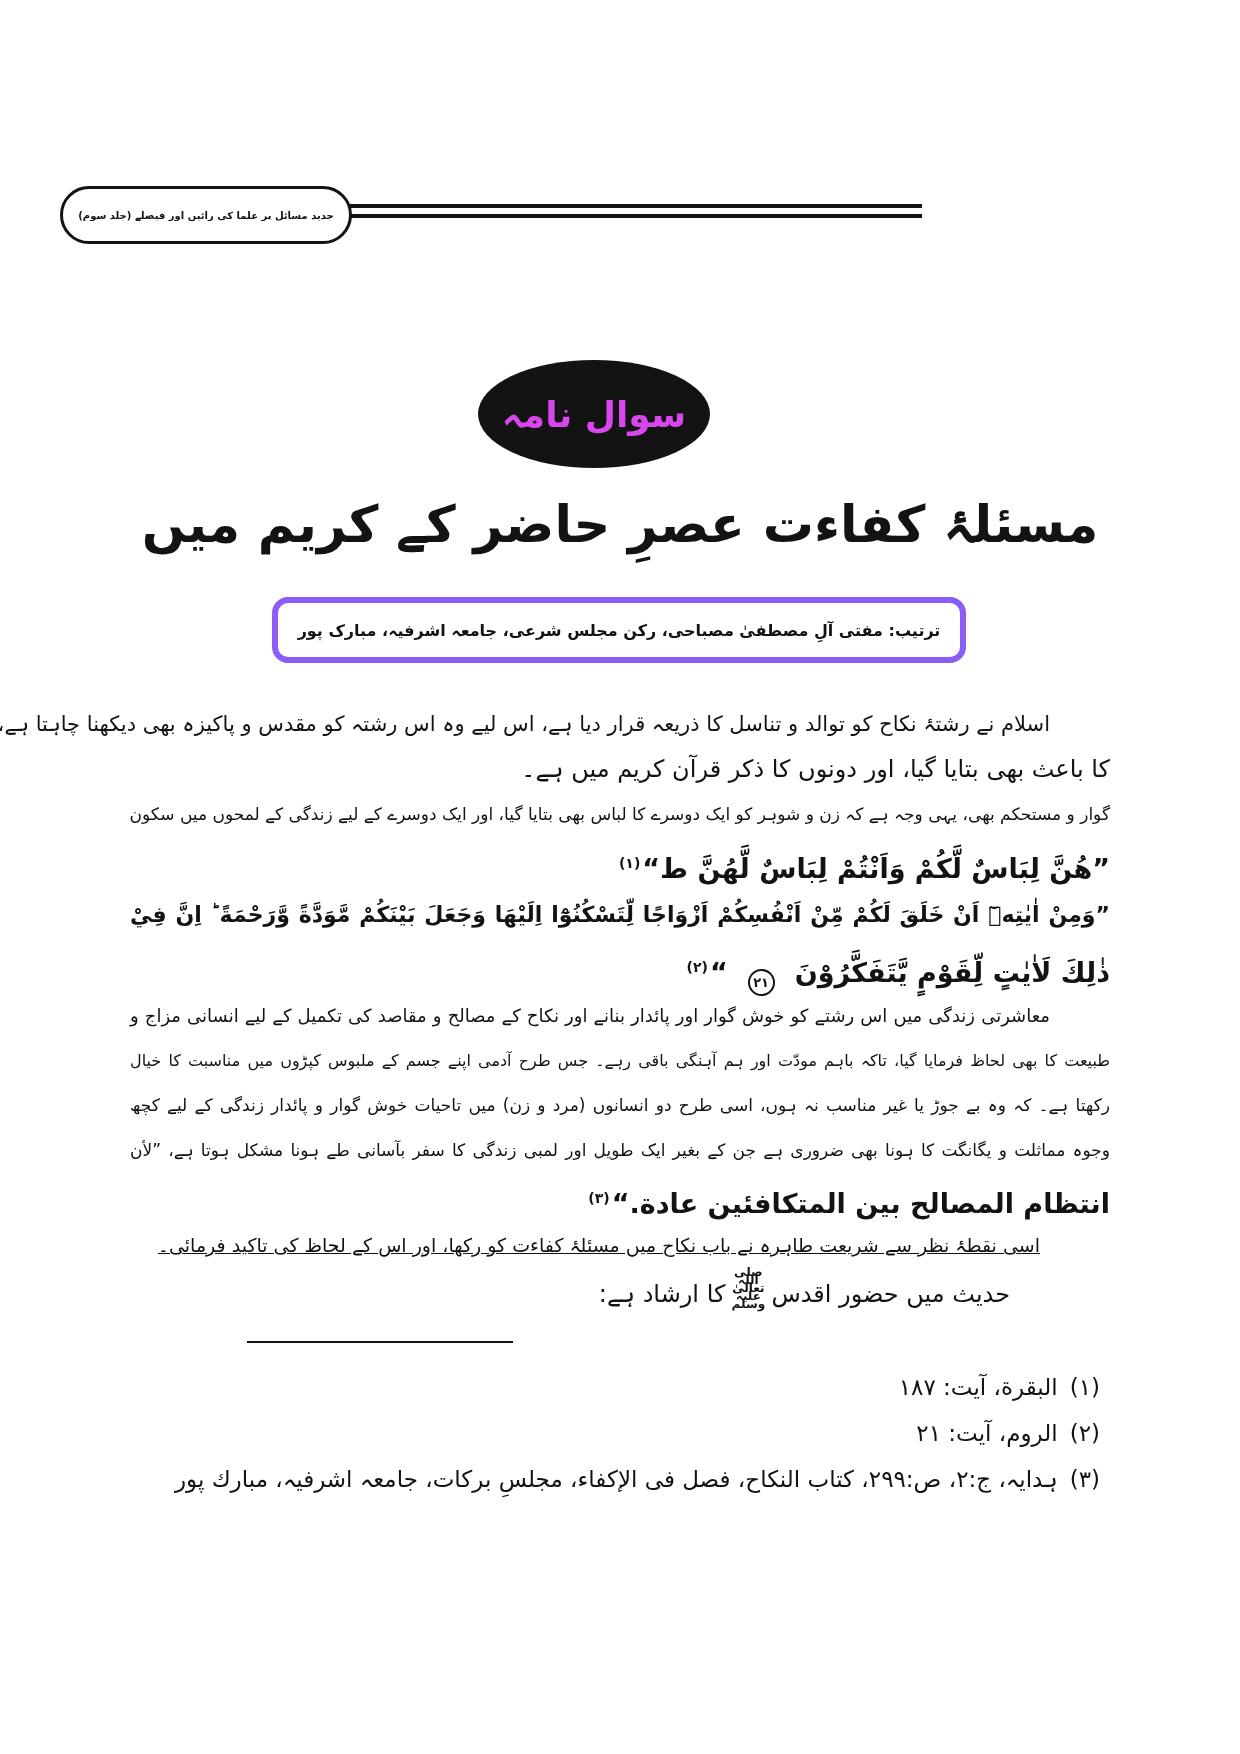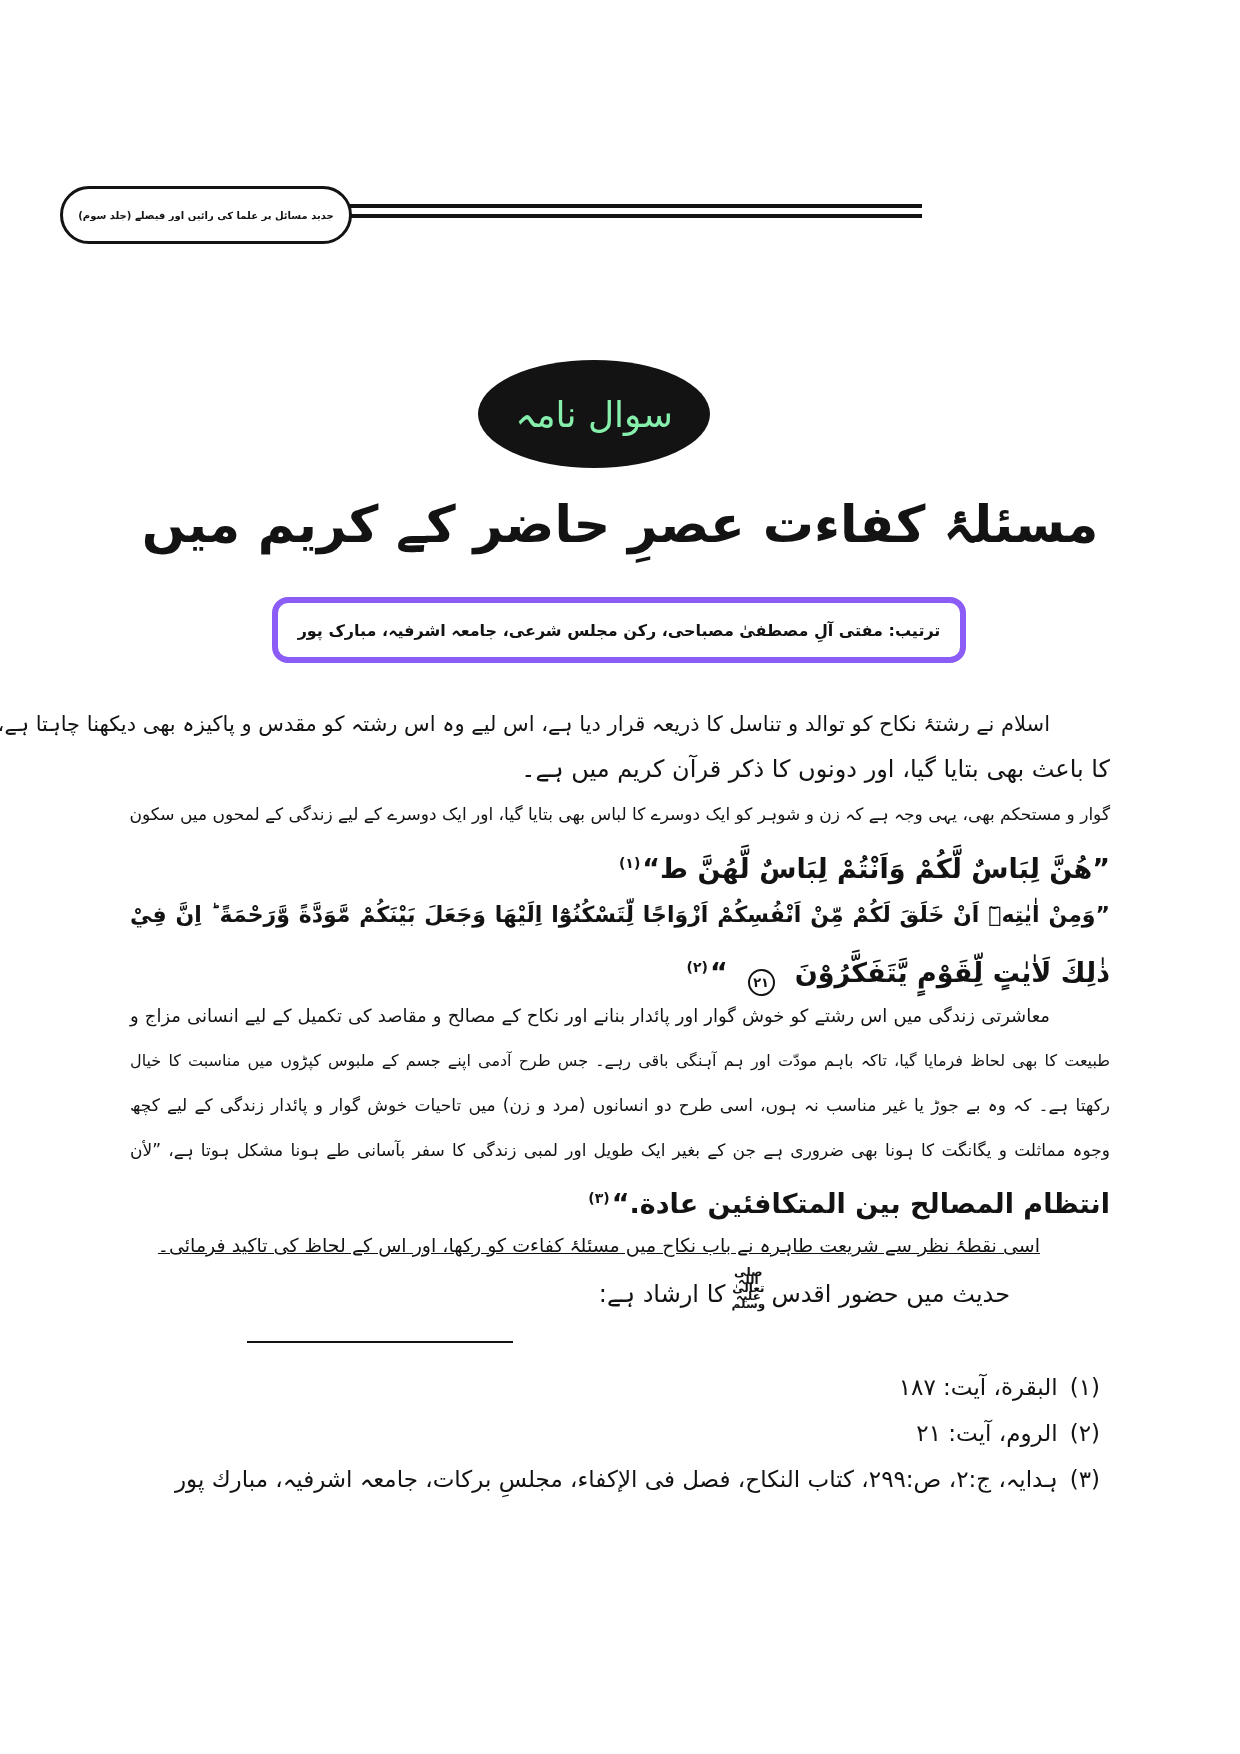--- a/index.html
+++ b/index.html
@@ -21,21 +21,21 @@
   .header-rule {
     position:absolute; left:350px; top:204px; width:572px; height:14px;
     border-top:4px solid #131313; border-bottom:4px solid #131313;
   }
   
   .badge {
     position:absolute; left:478px; top:360px; width:232px; height:108px;
     background:#131313; border-radius:50%;
     display:flex; align-items:center; justify-content:center;
   }
-  .badge span { color:#86efac; font-size:36px; font-weight:normal; white-space:nowrap; }
+  .badge span { color:#d946ef; font-size:36px; font-weight:bold; white-space:nowrap; }
   .article-title {
     position:absolute; left:130px; top:470px; width:980px; height:110px;
     font-size:52px; font-weight:bold; text-align:center; line-height:110px; white-space:nowrap;
   }
   .byline-box {
     position:absolute; left:272px; top:597px; width:694px; height:66px;
     border:6px solid #8b5cf6; border-radius:16px;
     display:flex; align-items:center; justify-content:center; padding:0 14px;
   }
   .byline-box span { display:block; width:100%; text-align:center; font-size:25px; font-weight:bold; white-space:nowrap; }

